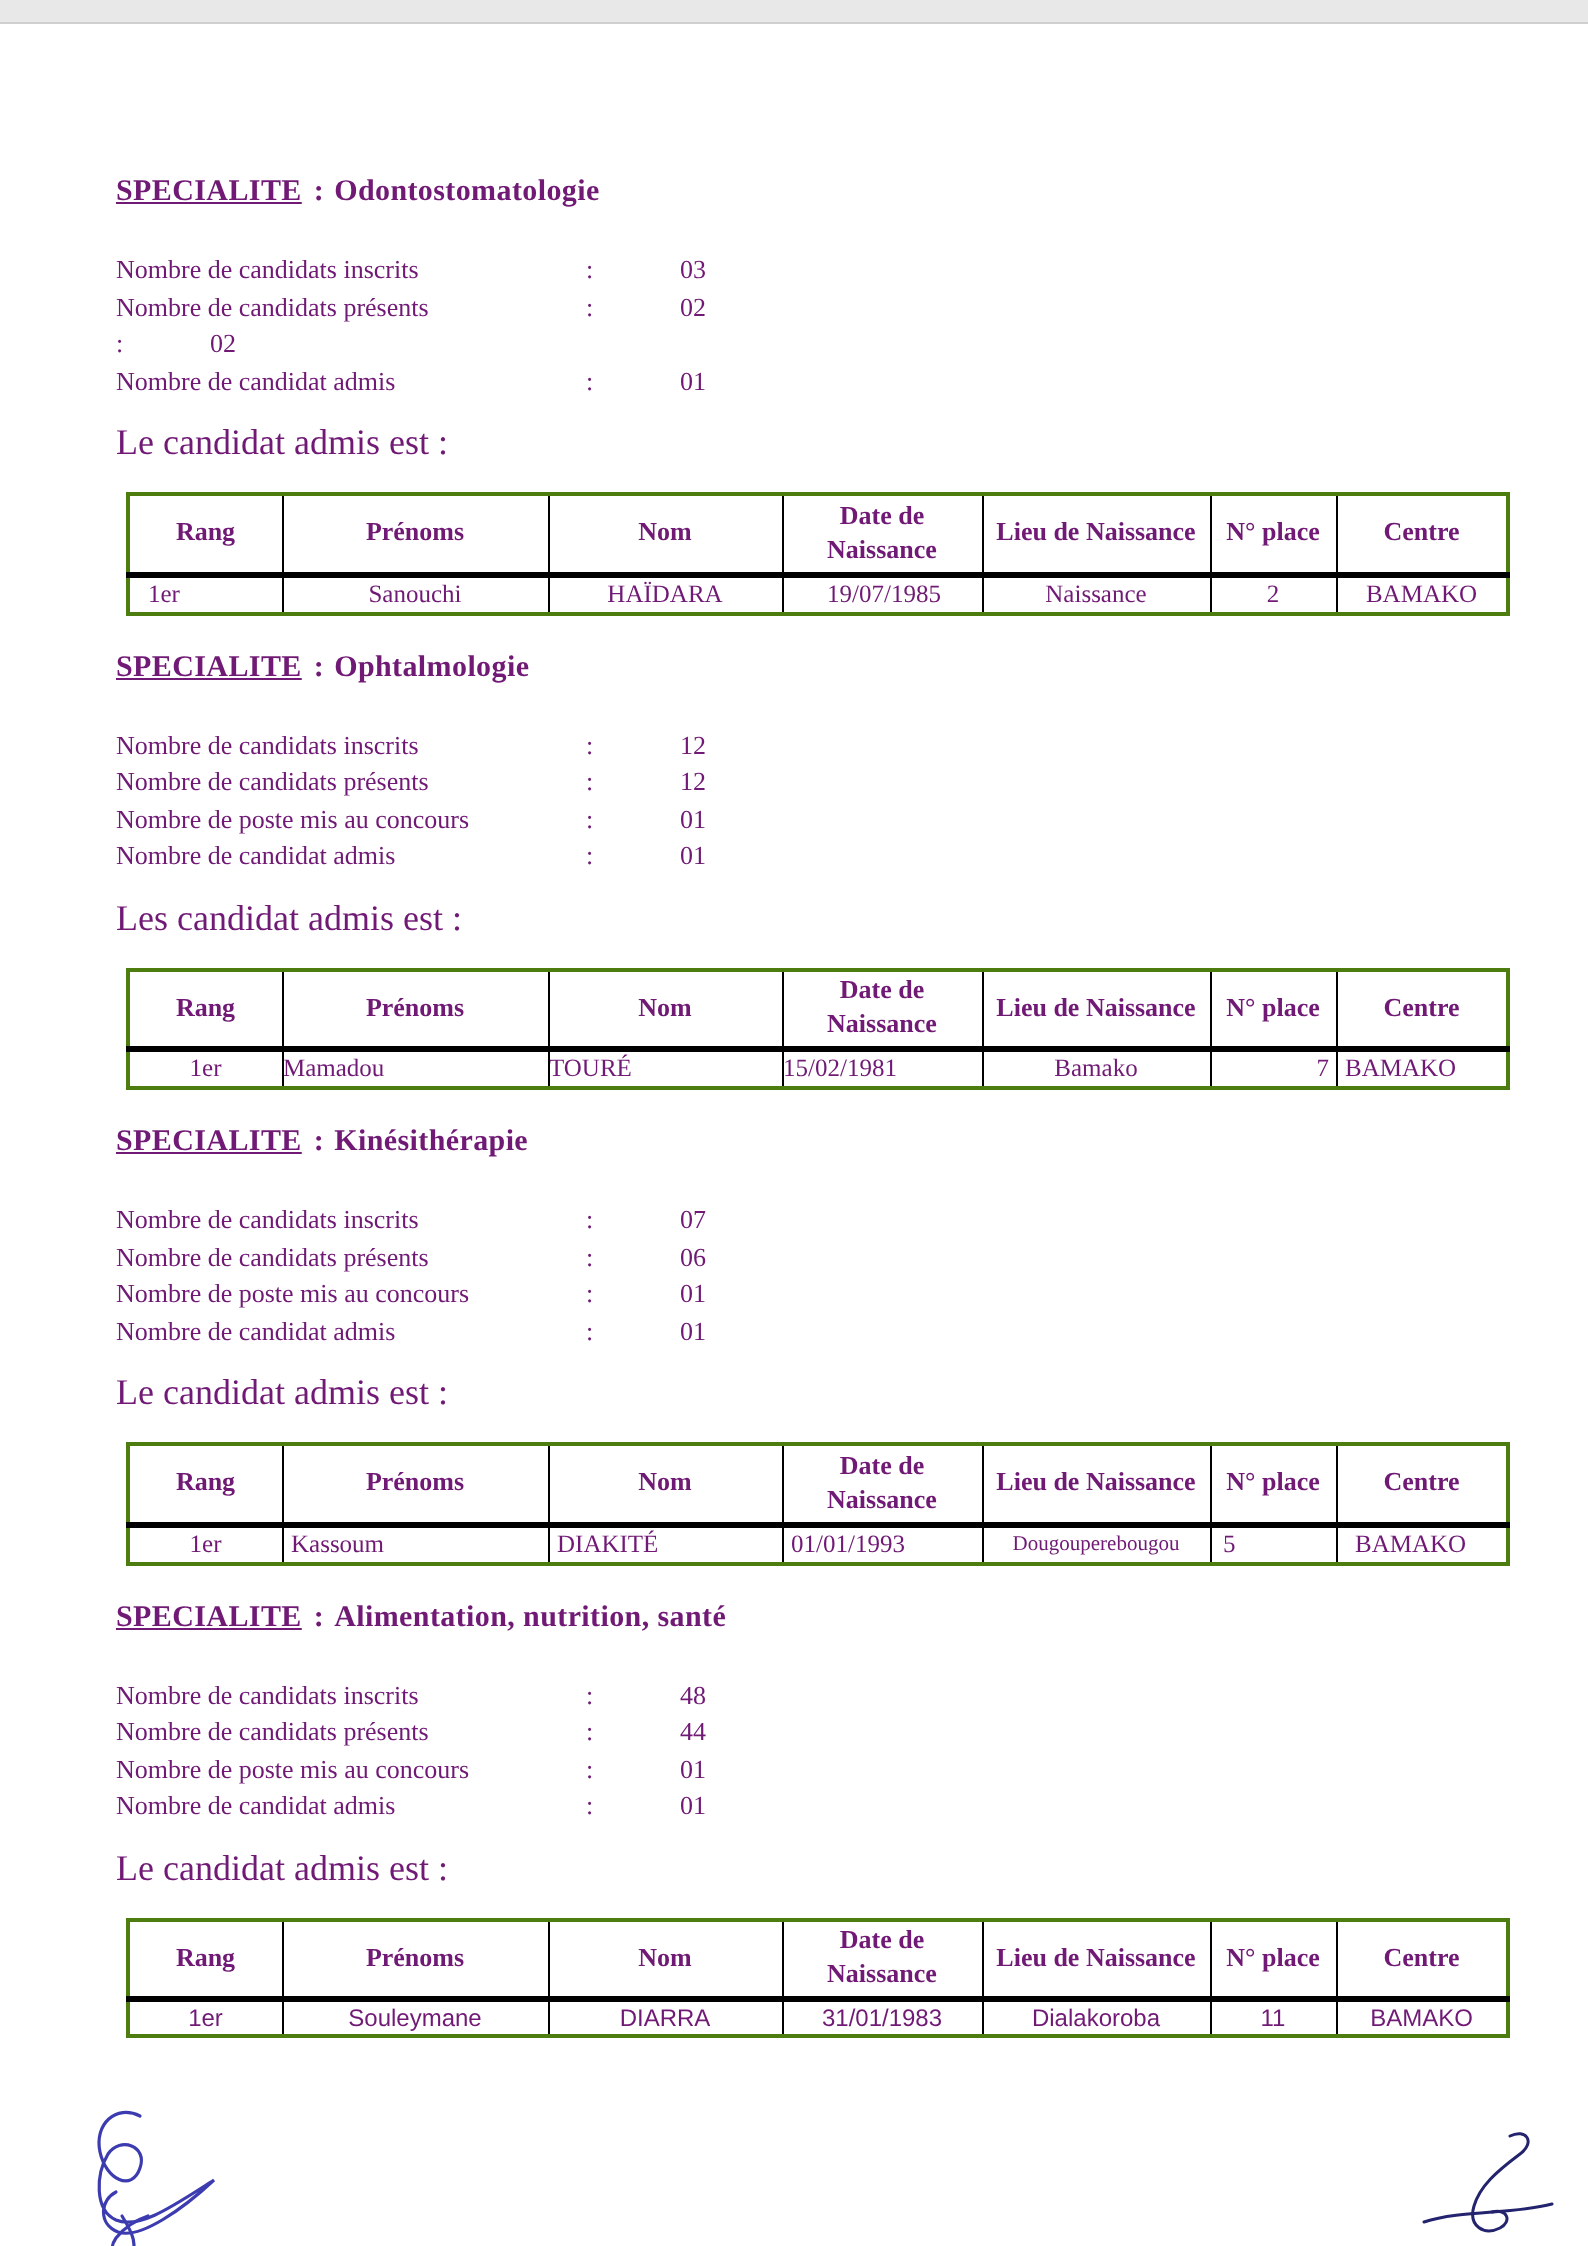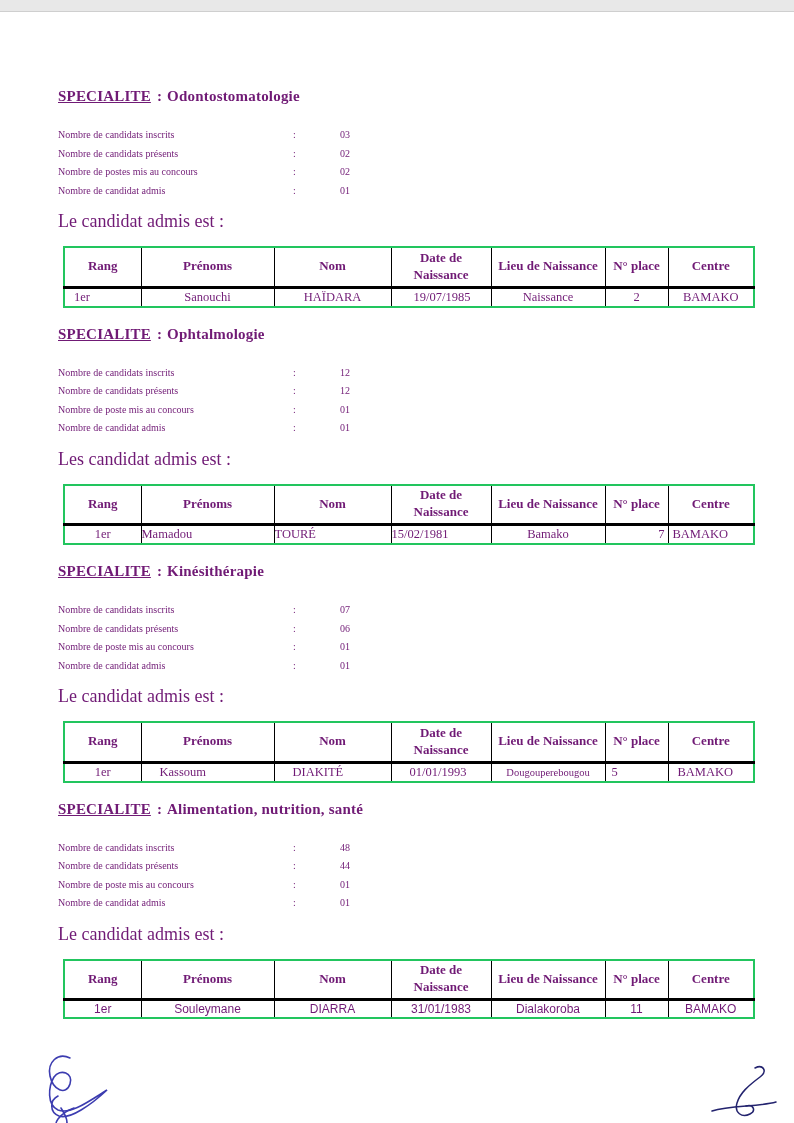--- a/index.html
+++ b/index.html
@@ -17,32 +17,32 @@
   
   .spec-title {
     margin:18px 0 0 58px;
     font-size:15px; line-height:17px; font-weight:bold;
     letter-spacing:0.2px;
   }
   .spec-title.first { margin-top:76px; }
   .spec-word { text-decoration:underline; }
   .spec-colon { margin:0 5px 0 6px; }
   .stats { margin:21px 0 0 58px; }
-  .stat-line { display:flex; font-size:10px; line-height:18.5px; }
+  .stat-line { display:flex; font-size:13px; line-height:18.5px; }
   .stat-label { width:235px; }
   .stat-colon { width:47px; }
   .stat-value { }
   .admitted { margin:13px 0 0 58px; font-size:18px; line-height:17px; }
   
   table.restable {
     margin:16px 0 0 63px;
     width:690px;
     border-collapse:collapse;
     table-layout:fixed;
-    border:2px solid #22c55e;
+    border:2px solid #4d7c0f;
   }
   .restable th {
     border:1px solid #000;
     border-bottom:3px solid #000;
     height:40px;
     font-size:13px; font-weight:bold;
     text-align:center; vertical-align:middle;
     line-height:1.3;
     padding:1px 2px;
   }
@@ -55,21 +55,21 @@
     overflow:hidden; white-space:nowrap;
   }
   .c-rang{width:77px}.c-prenoms{width:133px}.c-nom{width:117px}
   .c-date{width:100px}.c-lieu{width:114px}.c-place{width:63px}.c-centre{width:86px}
   
   .t1 td:nth-child(1){text-align:left;padding-left:9px}
   .t1 td:nth-child(4){text-align:center;padding-left:5px}
   .t2 td:nth-child(2),.t2 td:nth-child(3),.t2 td:nth-child(4){text-align:left;padding-left:0}
   .t2 td:nth-child(6){text-align:right;padding-right:3px}
   .t2 td:nth-child(7){text-align:left;padding-left:4px}
-  .t3 td:nth-child(2),.t3 td:nth-child(3),.t3 td:nth-child(4){text-align:left;padding-left:18px}
+  .t3 td:nth-child(2),.t3 td:nth-child(3),.t3 td:nth-child(4){text-align:left;padding-left:4px}
   .t3 td:nth-child(5){font-size:10.5px}
   .t3 td:nth-child(6){text-align:left;padding-left:6px}
   .t3 td:nth-child(7){text-align:left;padding-left:9px}
   .t4 td{font-family:"Liberation Sans", sans-serif;font-size:12px}
   
   .footer {
     position:absolute; left:0; top:1041px; width:100%;
     text-align:center;
     font-family:"Liberation Sans", sans-serif;
     font-size:12.5px; line-height:16px;
@@ -91,21 +91,20 @@
         <span class="stat-label">Nombre de candidats inscrits</span>
         <span class="stat-colon">:</span>
         <span class="stat-value">03</span>
       </div>
     <div class="stat-line">
         <span class="stat-label">Nombre de candidats présents</span>
         <span class="stat-colon">:</span>
         <span class="stat-value">02</span>
       </div>
     <div class="stat-line">
-        <span class="stat-label">Nombre de postes mis au concours</span>
         <span class="stat-colon">:</span>
         <span class="stat-value">02</span>
       </div>
     <div class="stat-line">
         <span class="stat-label">Nombre de candidat admis</span>
         <span class="stat-colon">:</span>
         <span class="stat-value">01</span>
       </div>
   </div>
   <p class="admitted">Le candidat admis est :</p>

